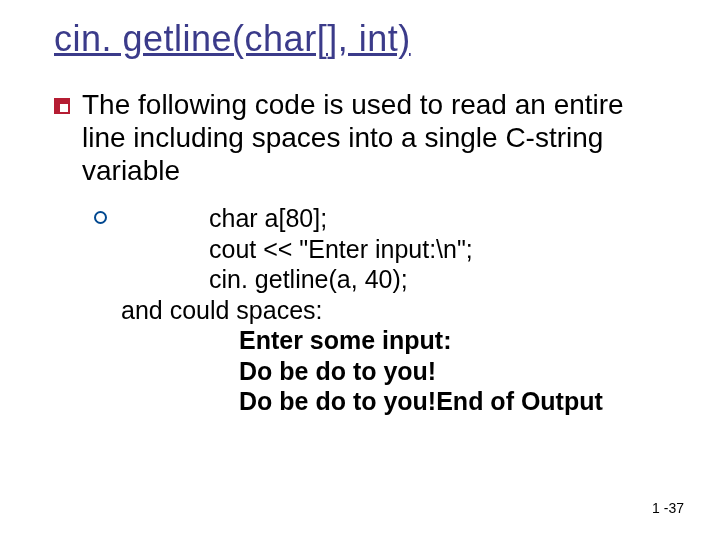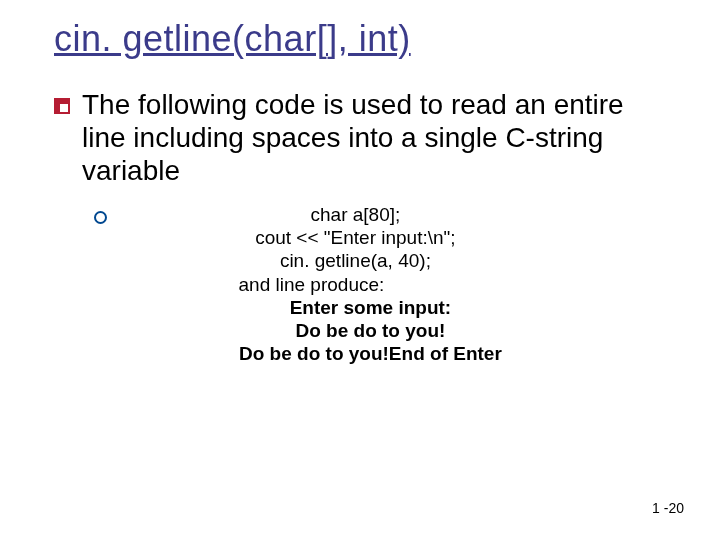--- a/index.html
+++ b/index.html
@@ -64,23 +64,22 @@
     width: 13px;
     height: 13px;
     border-radius: 50%;
     border: 2px solid #004890;
     margin-top: 8px;
     margin-right: 14px;
     flex: none;
     box-sizing: border-box;
   }
   .code-block {
-    font-size: 19px;
+    font-size: 25px;
     line-height: 1.22;
-    text-align: center;
   }
   .code-indent {
     padding-left: 88px;
   }
   .code-indent2 {
     padding-left: 118px;
     font-weight: bold;
   }
   .prod-label {
     padding-left: 0;
@@ -104,21 +103,21 @@
     <div class="sq"></div>
     <div class="body-text">The following code is used to read an entire line including spaces into a single C-string variable</div>
   </div>
 
   <div class="sub-row">
     <div class="circ"></div>
     <div class="code-block">
       <div class="code-indent">char a[80];</div>
       <div class="code-indent">cout &lt;&lt; "Enter input:\n";</div>
       <div class="code-indent">cin. getline(a, 40);</div>
-      <div class="prod-label">and line produce:</div>
+      <div class="prod-label">and could spaces:</div>
       <div class="code-indent2">Enter some input:</div>
       <div class="code-indent2">Do be do to you!</div>
-      <div class="code-indent2">Do be do to you!End of Enter</div>
+      <div class="code-indent2">Do be do to you!End of Output</div>
     </div>
   </div>
 
-  <div class="page-num">1 -20</div>
+  <div class="page-num">1 -37</div>
 </div>
 
 </body></html>

